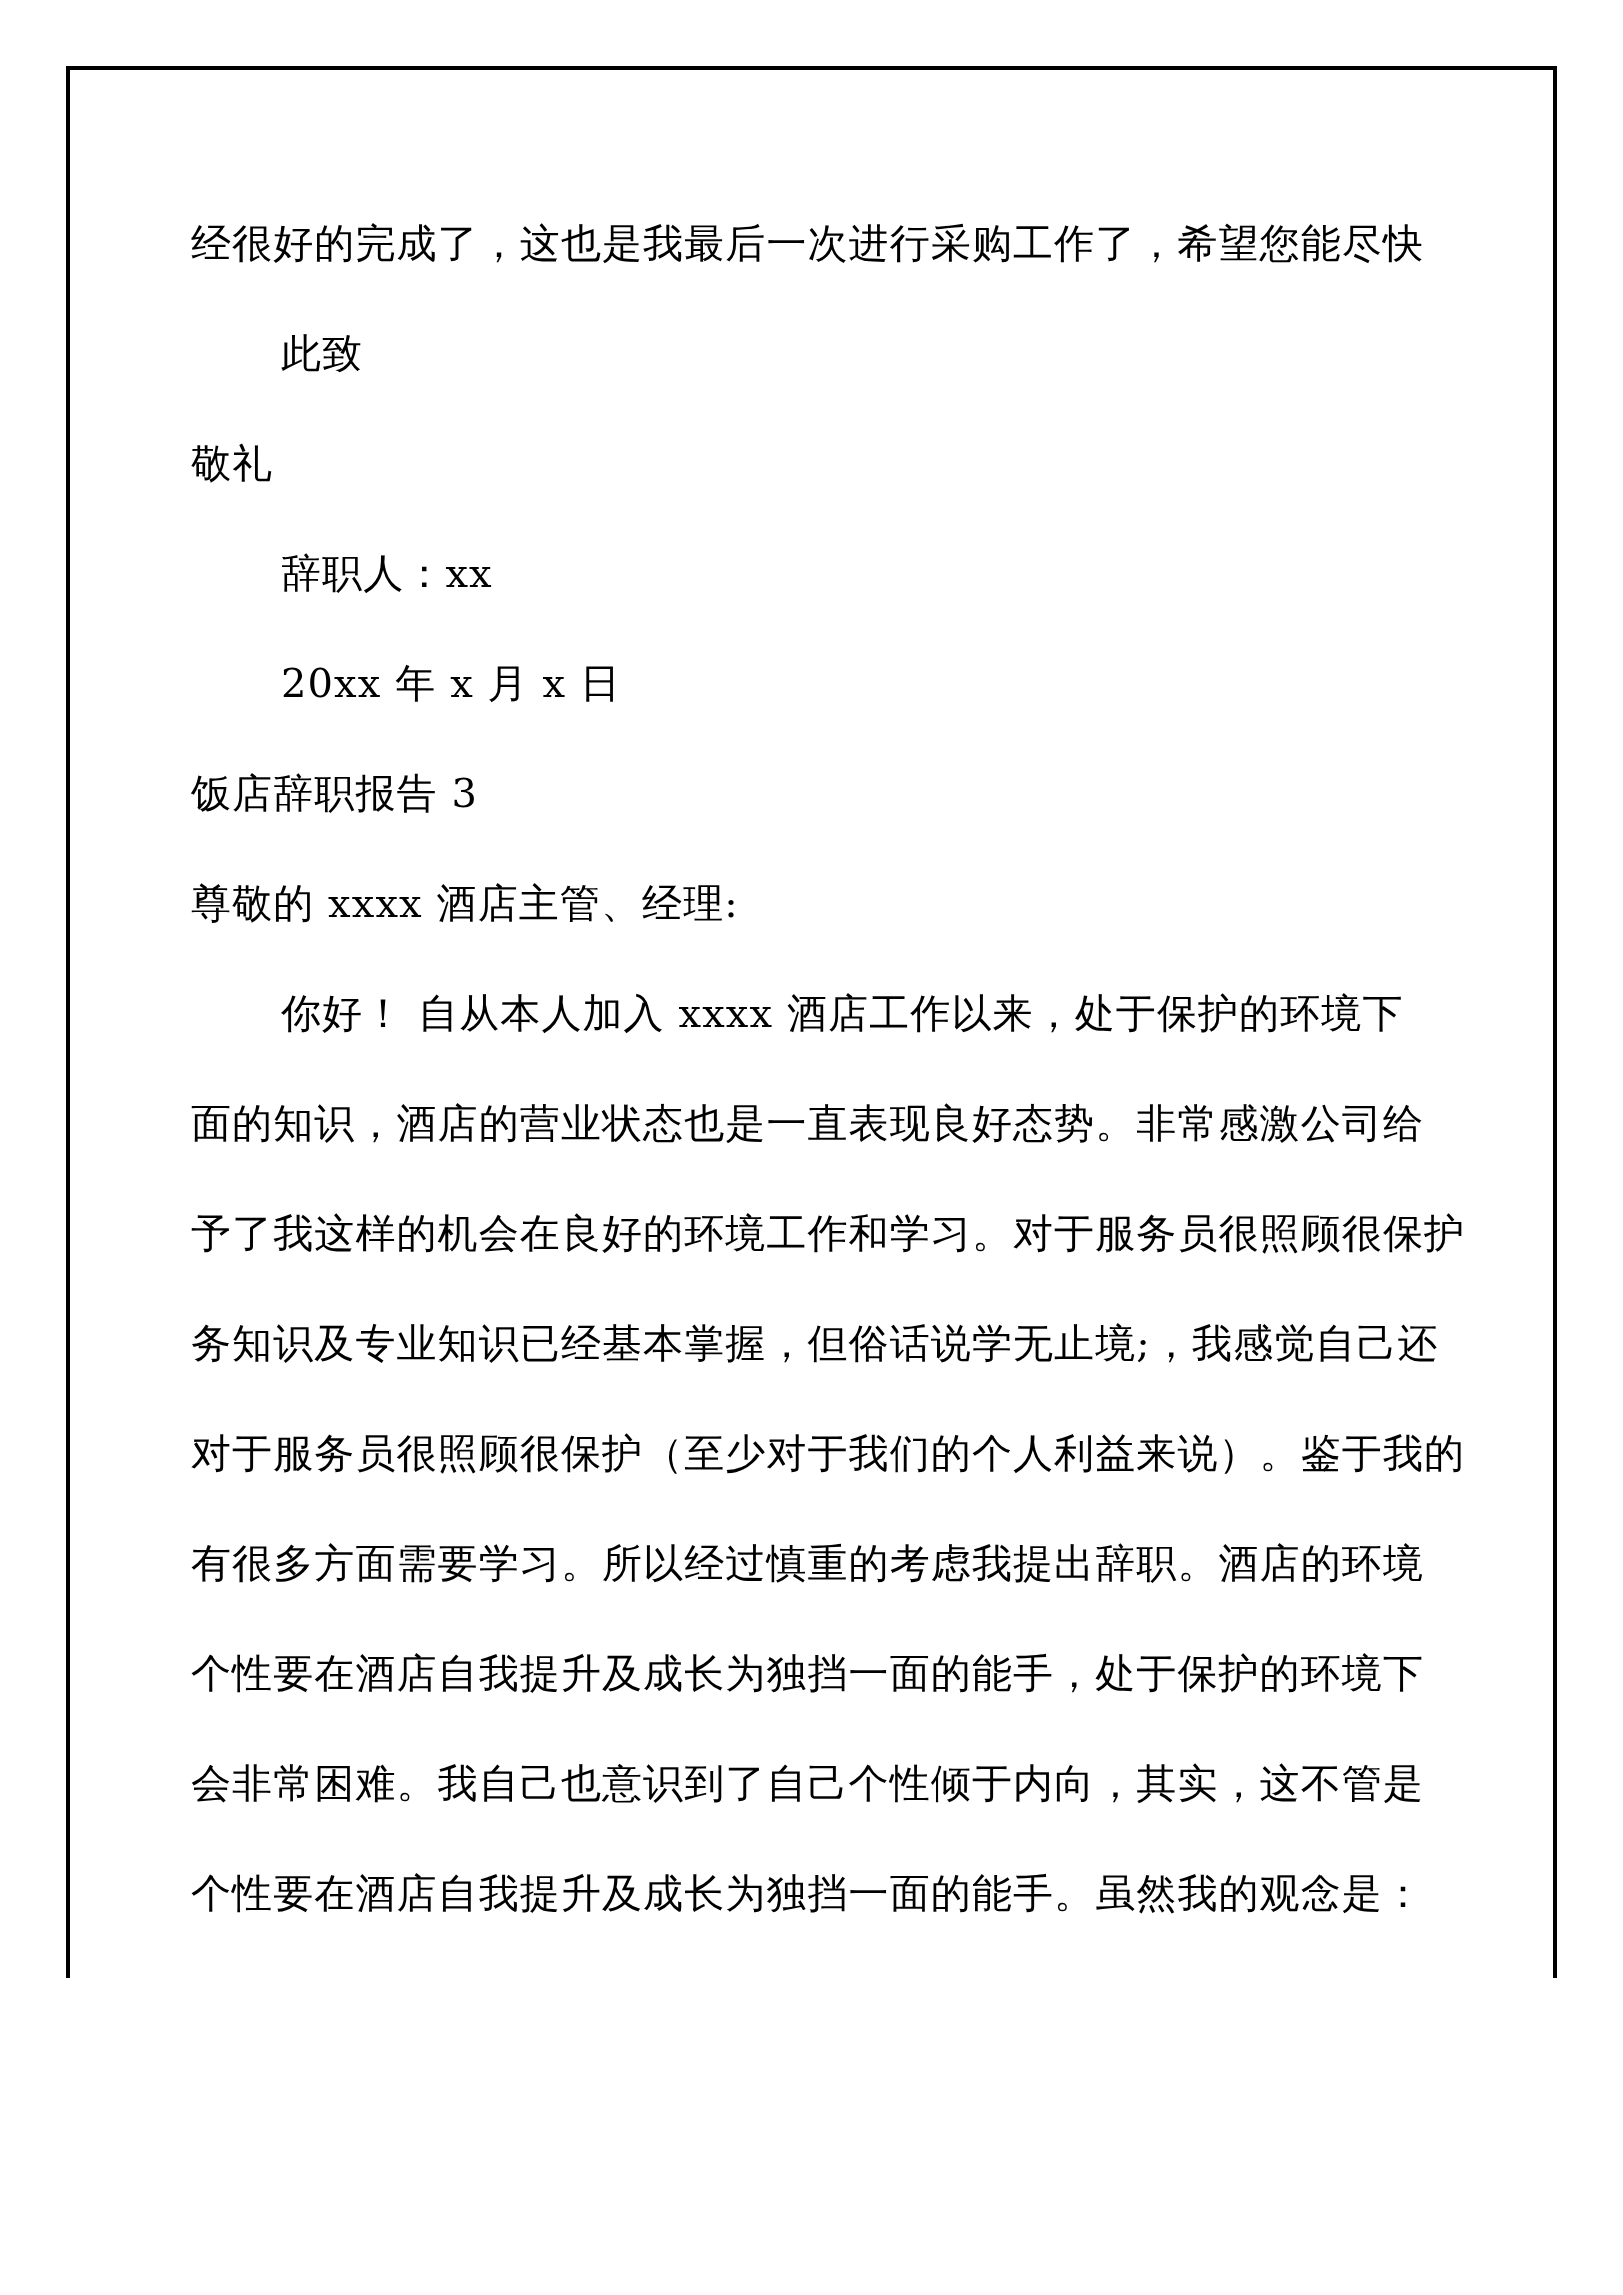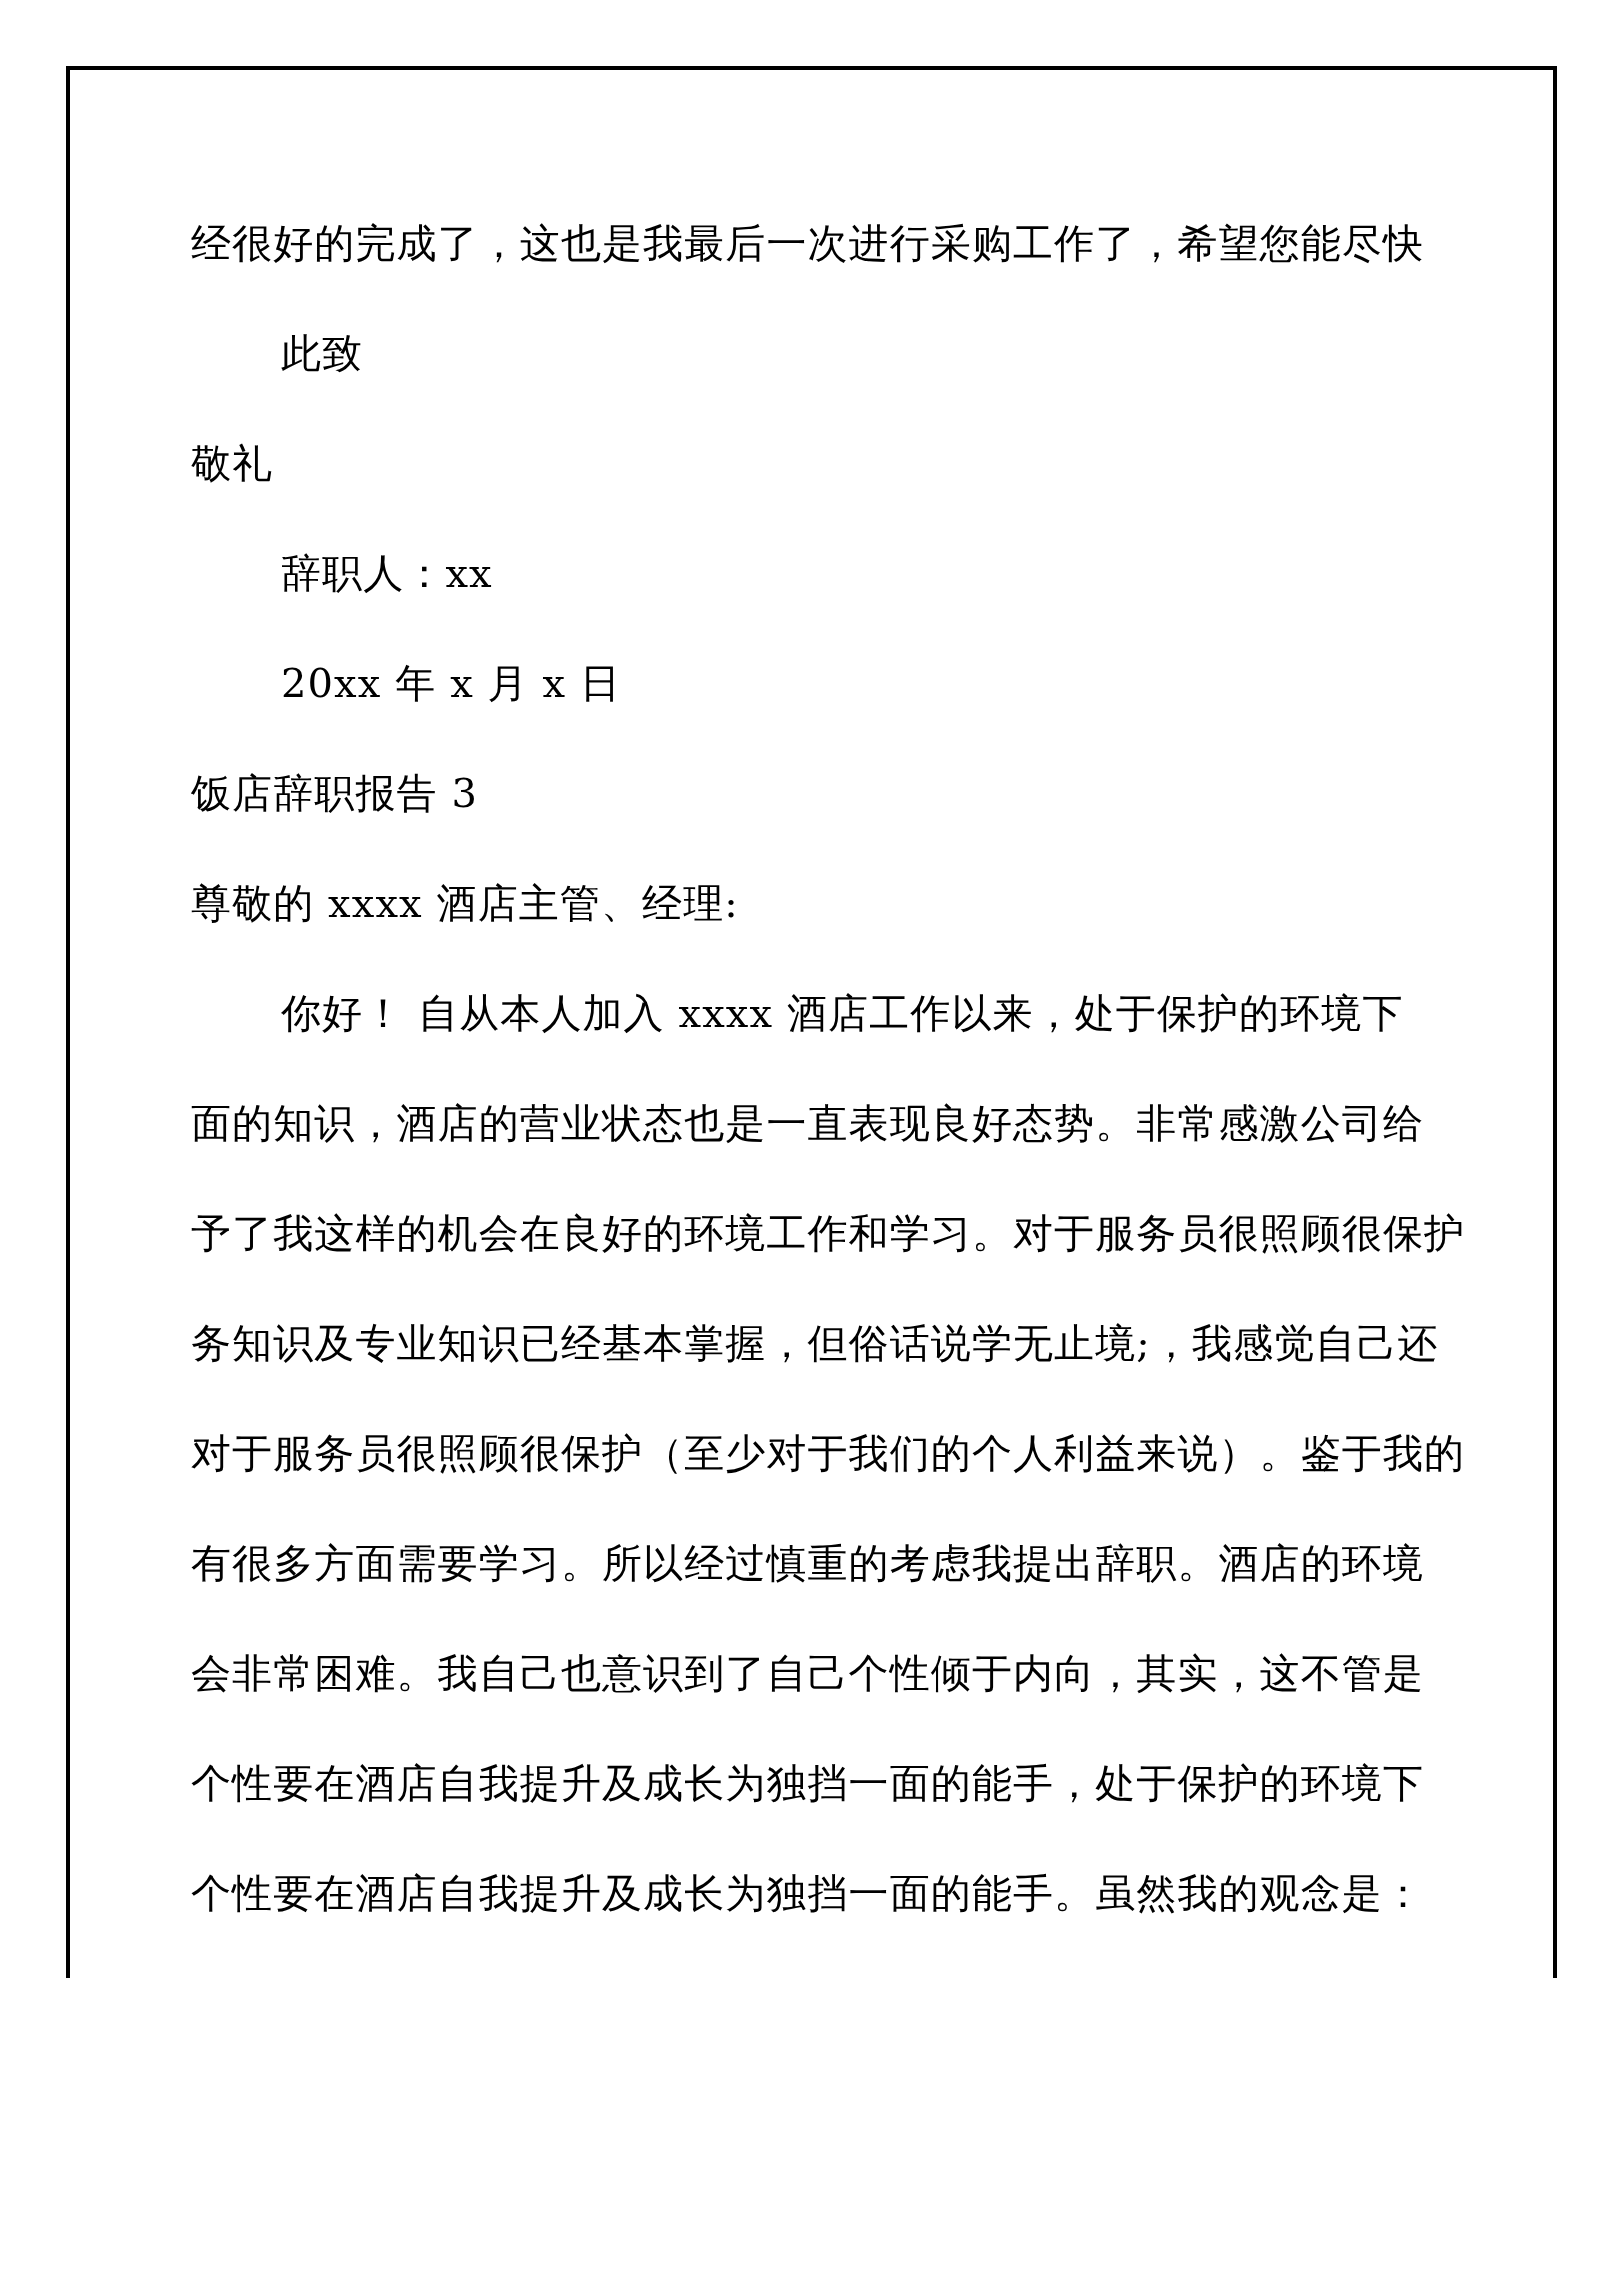--- a/index.html
+++ b/index.html
@@ -66,21 +66,21 @@
       <div class="line indent">辞职人：xx</div>
       <div class="line indent">20xx 年 x 月 x 日</div>
       <div class="line">饭店辞职报告 3</div>
       <div class="line">尊敬的 xxxx 酒店主管、经理:</div>
       <div class="line indent">你好！ 自从本人加入 xxxx 酒店工作以来，处于保护的环境下</div>
       <div class="line">面的知识，酒店的营业状态也是一直表现良好态势。非常感激公司给</div>
       <div class="line">予了我这样的机会在良好的环境工作和学习。对于服务员很照顾很保护</div>
       <div class="line">务知识及专业知识已经基本掌握，但俗话说学无止境;，我感觉自己还</div>
       <div class="line">对于服务员很照顾很保护（至少对于我们的个人利益来说）。鉴于我的</div>
       <div class="line">有很多方面需要学习。所以经过慎重的考虑我提出辞职。酒店的环境</div>
+      <div class="line">个性要在酒店自我提升及成长为独挡一面的能手，处于保护的环境下</div>
       <div class="line">会非常困难。我自己也意识到了自己个性倾于内向，其实，这不管是</div>
-      <div class="line">个性要在酒店自我提升及成长为独挡一面的能手，处于保护的环境下</div>
       <div class="line">个性要在酒店自我提升及成长为独挡一面的能手。虽然我的观念是：</div>
     </div>
   <div class="page-footer">
     <span>第 1 页  共 1 页</span>
   </div>
 </div>
 
 
 </body></html>

